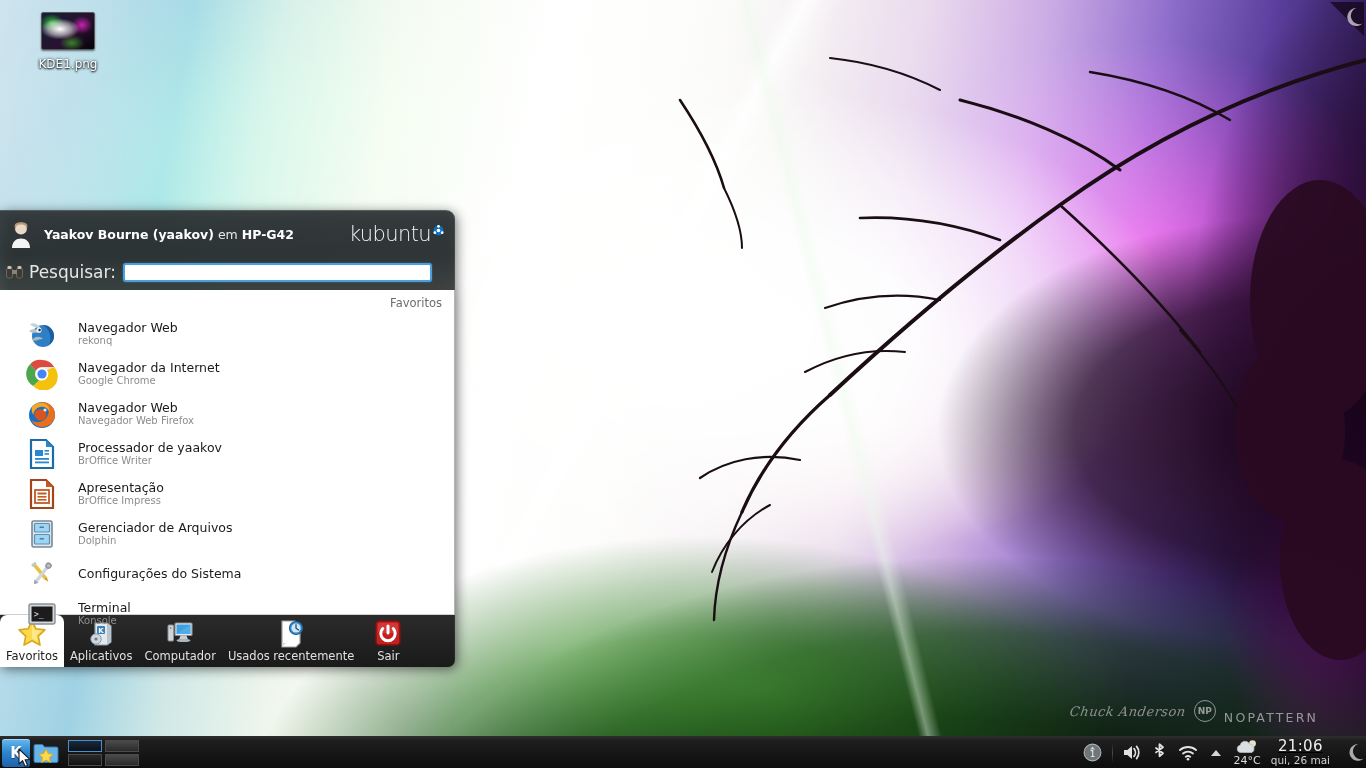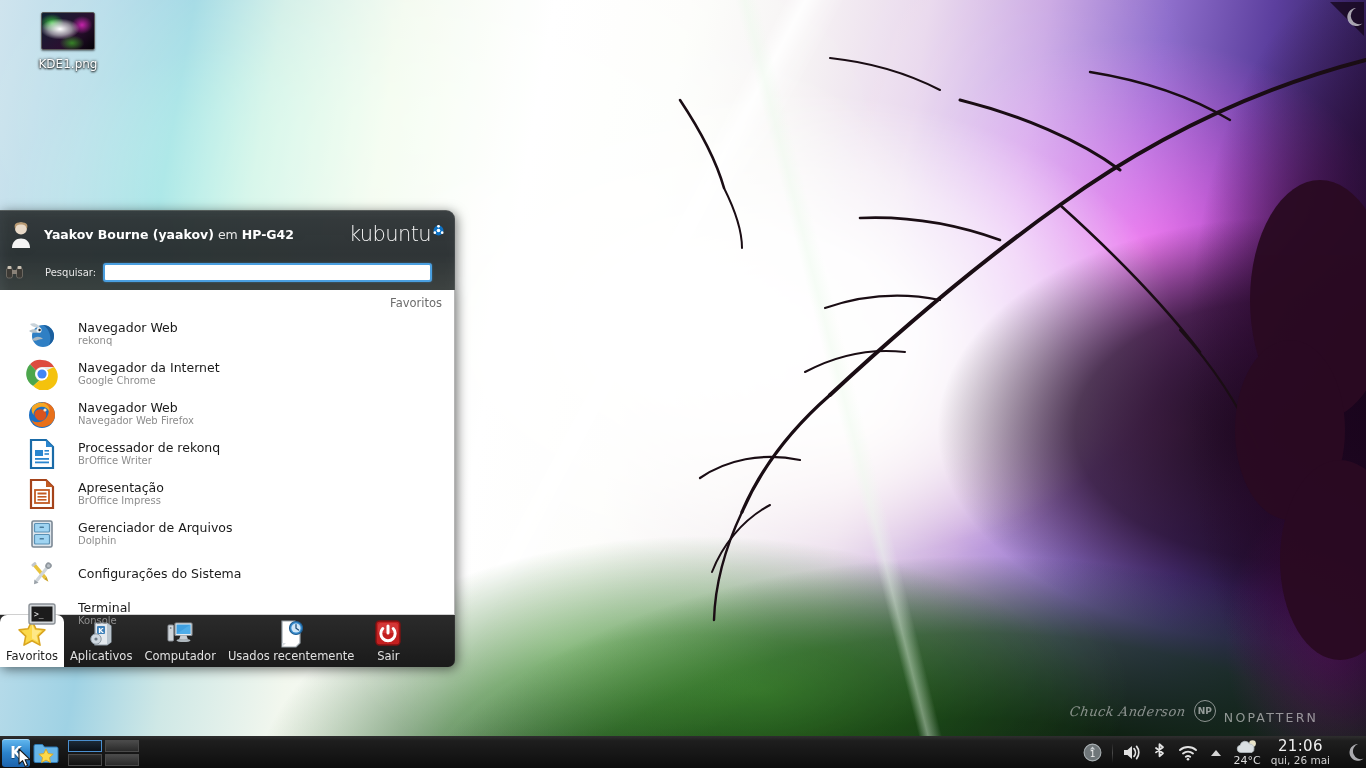--- a/index.html
+++ b/index.html
@@ -170,21 +170,21 @@
     font-weight: 300; line-height: 1;
   }
   #kubuntu-logo .mark {
     width: 11px; height: 11px; margin-bottom: 9px;
   }
   #search-row {
     display: flex; align-items: center;
     padding: 0 22px 0 6px; height: 30px;
   }
   #search-label {
-    color: #e6e6e6; font-size: 10px; margin: 0 7px 0 22px;
+    color: #e6e6e6; font-size: 17px; margin: 0 7px 0 6px;
   }
   #search-input {
     flex: 1; height: 19px;
     background: #ffffff;
     border: 2px solid #4a9fe0;
     border-radius: 3px;
     font-size: 12px; color: #111; padding: 0 4px;
     outline: none;
     box-shadow: 0 0 2px rgba(74,159,224,.6);
   }
@@ -287,21 +287,21 @@
     display: flex; align-items: center; justify-content: center;
     cursor: pointer;
   }
   #weather-widget {
     display: flex; flex-direction: column; align-items: center;
     margin: 0 6px 0 4px; cursor: pointer; line-height: 1;
   }
   #weather-widget .temp { font-size: 11px; color: #dcdcdc; margin-top: 1px; }
   #clock {
     display: flex; flex-direction: column; align-items: center;
-    margin: 0 8px 0 4px; cursor: pointer; line-height: 1.05;
+    margin: 0 8px 0 4px; cursor: pointer; line-height: 1.05; text-decoration: underline;
   }
   #clock .time { font-size: 15px; color: #efefef; letter-spacing: .3px; }
   #clock .date { font-size: 10.5px; color: #cfcfcf; }
   #panel-cashew { width: 26px; height: 26px; cursor: pointer; }
 </style>
 </head>
 <body>
 
 <div id="desktop">
 
@@ -449,21 +449,21 @@
           <svg class="app-icon" viewBox="0 0 32 32">
             <path d="M5 2 h15 l7 7 v21 h-22 z" fill="#ffffff" stroke="#1a6ba8" stroke-width="2.2"></path>
             <path d="M20 2 l7 7 h-7 z" fill="#2a86cf"></path>
             <rect x="9" y="12" width="8" height="6" fill="#2a86cf"></rect>
             <rect x="9" y="20" width="14" height="1.8" fill="#2a86cf"></rect>
             <rect x="9" y="23.5" width="14" height="1.8" fill="#2a86cf"></rect>
             <rect x="18.5" y="12" width="4.5" height="1.6" fill="#2a86cf"></rect>
             <rect x="18.5" y="15.2" width="4.5" height="1.6" fill="#2a86cf"></rect>
           </svg>
           <div class="app-text">
-            <span class="app-title">Processador de rekonq</span>
+            <span class="app-title">Processador de yaakov</span>
             <span class="app-sub">BrOffice Writer</span>
           </div>
         </div>
 
         <div class="app-item">
           <svg class="app-icon" viewBox="0 0 32 32">
             <path d="M5 2 h15 l7 7 v21 h-22 z" fill="#ffffff" stroke="#a5431a" stroke-width="2.2"></path>
             <path d="M20 2 l7 7 h-7 z" fill="#c25a22"></path>
             <rect x="9" y="12" width="14" height="13" fill="none" stroke="#c25a22" stroke-width="1.8"></rect>
             <rect x="11.5" y="14.5" width="9" height="2" fill="#c25a22"></rect>

